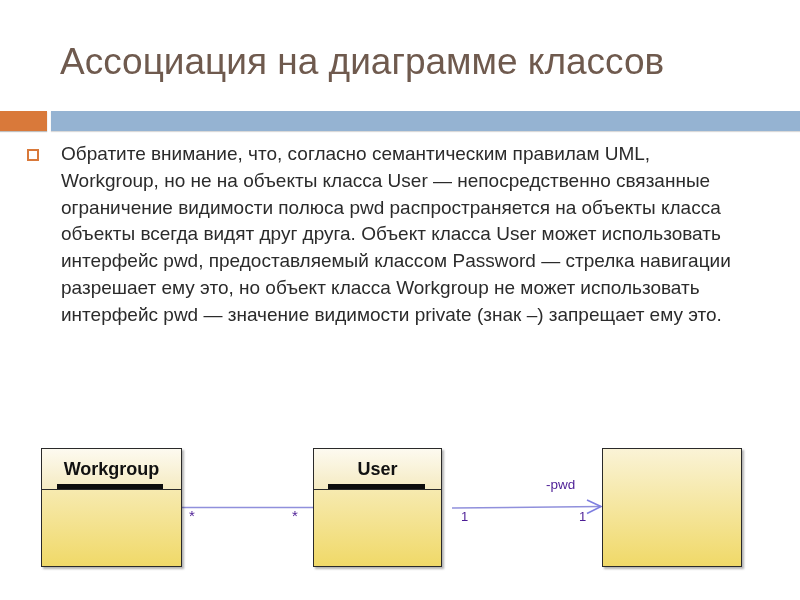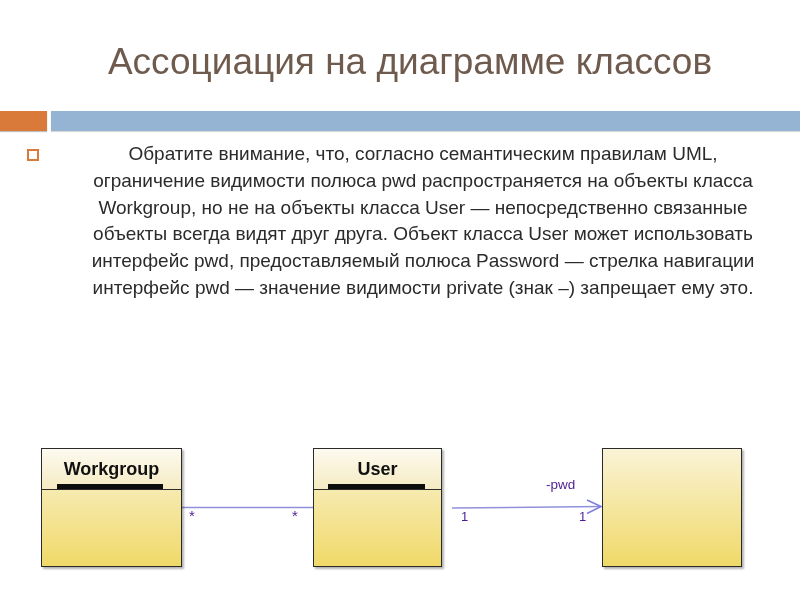--- a/index.html
+++ b/index.html
@@ -1,34 +1,34 @@
 <!DOCTYPE html>
 <html lang="ru"><head>
 <meta charset="utf-8">
 <style>
   html,body { margin:0; padding:0; background:#fff; }
   .slide {
     position:relative; width:800px; height:600px; background:#ffffff;
-    overflow:hidden; font-family:"Liberation Sans", sans-serif;text-align:center;
+    overflow:hidden; font-family:"Liberation Sans", sans-serif;
   }
   .slide-title {
     position:absolute; left:60px; top:42px; width:700px;
     font-size:37px; line-height:1.1; color:#6f5a4e; letter-spacing:0px;
     white-space:nowrap;
   }
   .bar { position:absolute; top:111px; height:20px; }
   .bar-orange { left:0; width:47px; background:#d9793a; box-shadow:0 1px 1px rgba(0,0,0,0.25); }
   .bar-blue { left:51px; width:749px; background:#95b3d2; box-shadow:0 1px 1px rgba(0,0,0,0.15); }
 
   .bullet-square {
     position:absolute; left:27px; top:149px; width:8px; height:8px;
     border:2px solid #d9793a; background:transparent;
   }
   .body-text {
-    position:absolute; left:53px; top:141px; width:740px;
+    position:absolute; left:61px; top:141px; width:740px;
     font-size:19px; line-height:26.8px; color:#2b2b2b;
   }
   .body-text .line { white-space:nowrap; }
 
   
   .uml-class {
     position:absolute; top:448px; height:119px;
     border:1.5px solid #2a2a2a; box-sizing:border-box;
     box-shadow:2px 2px 2px rgba(0,0,0,0.3);
     background:linear-gradient(180deg,#faf3d6 0%,#f0d968 100%);
@@ -65,24 +65,25 @@
 
   <div class="slide-title">Ассоциация на диаграмме классов</div>
 
   <div class="bar bar-orange"></div>
   <div class="bar bar-blue"></div>
 
   <div class="bullet-square"></div>
 
   <div class="body-text">
     <div class="line">Обратите внимание, что, согласно семантическим правилам UML,</div>
+    <div class="line">Workgroup, но не на объекты класса User — непосредственно связанные</div>
     <div class="line">ограничение видимости полюса pwd распространяется на объекты класса</div>
-    <div class="line">Workgroup, но не на объекты класса User — непосредственно связанные</div>
     <div class="line">объекты всегда видят друг друга. Объект класса User может использовать</div>
-    <div class="line">интерфейс pwd, предоставляемый полюса Password — стрелка навигации</div>
+    <div class="line">интерфейс pwd, предоставляемый классом Password — стрелка навигации</div>
+    <div class="line">разрешает ему это, но объект класса Workgroup не может использовать</div>
     <div class="line">интерфейс pwd — значение видимости private (знак –) запрещает ему это.</div>
   </div>
 
   <svg class="diagram-svg" width="800" height="600">
     <line x1="182" y1="507.5" x2="313" y2="507.5" stroke-width="1.5" stroke="#9090dc"></line>
     <line x1="452" y1="508" x2="601" y2="506.5" stroke-width="1.5" stroke="#9090dc"></line>
     <polyline points="587,500 601,506.5 587,513.5" fill="none" stroke-width="1.6" stroke="#7e7ee0"></polyline>
   </svg>
 
   <div class="uml-class box-workgroup">

